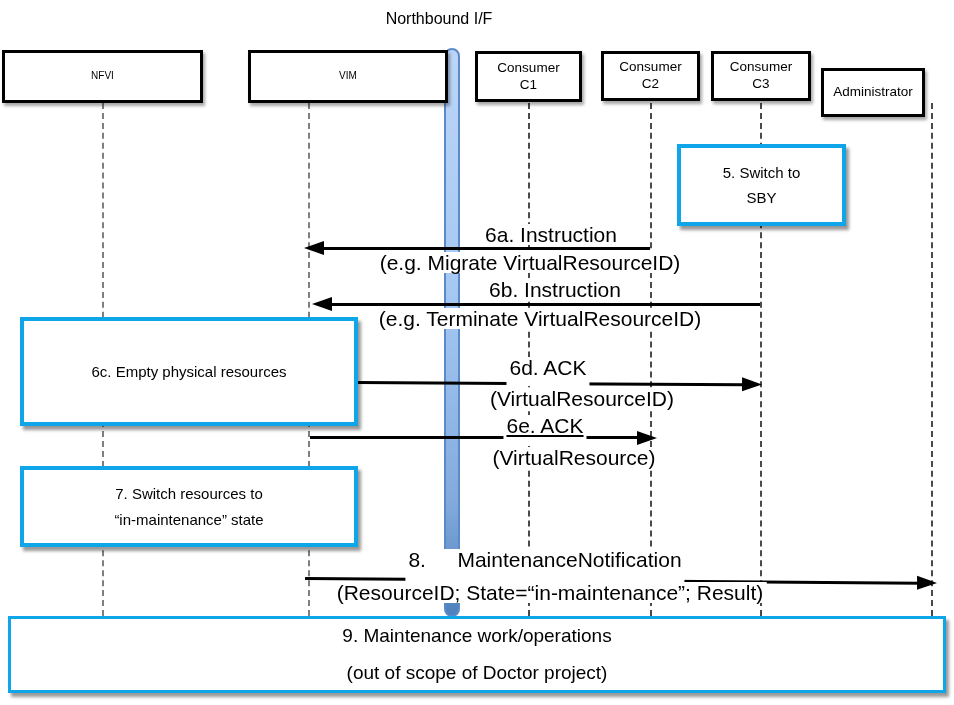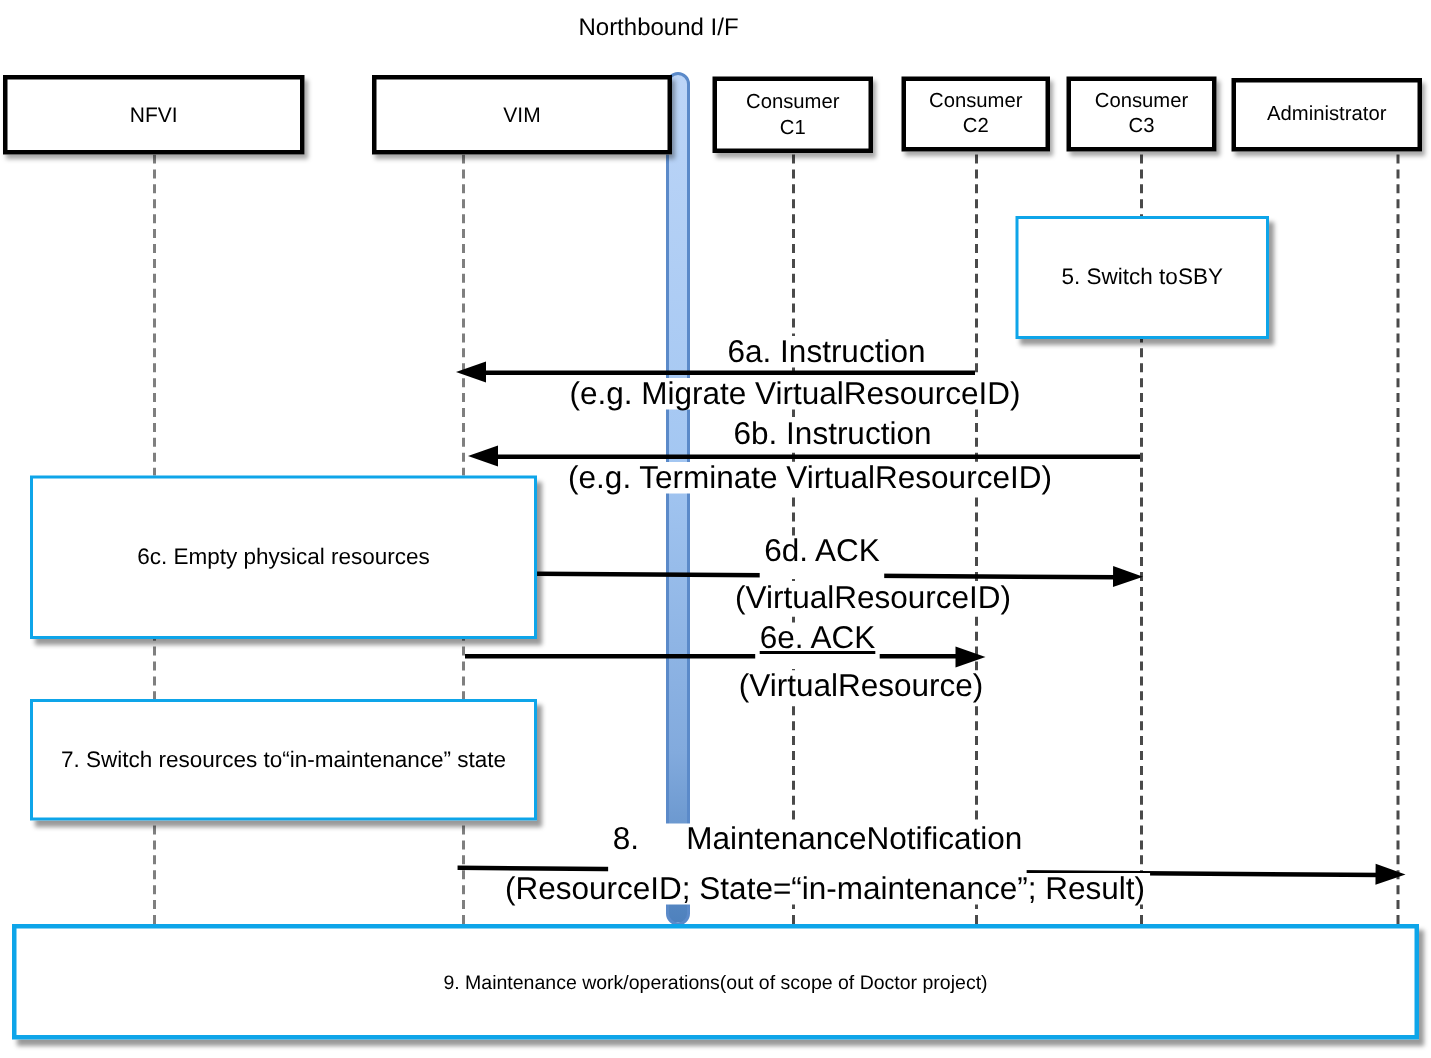--- a/index.html
+++ b/index.html
@@ -4,37 +4,37 @@
 <style>
   * { box-sizing: border-box; margin: 0; padding: 0; }
   html,body { width:954px; height:705px; background:#ffffff; font-family:"Liberation Sans", sans-serif; color:#000; }
   .diagram { position:relative; width:954px; height:705px; background:#fff; overflow:hidden; }
 
   .title { position:absolute; top:10px; left:439px; transform:translateX(-50%);
            font-size:16px; white-space:nowrap; z-index:6; }
 
   .actor-box { position:absolute; background:#fff; border:3px solid #000;
                display:flex; flex-direction:column; align-items:center; justify-content:center;
-               text-align:center; font-size:14px; line-height:1.25; z-index:3;
+               text-align:center; font-size:10px; line-height:1.25; z-index:3;
                box-shadow:2px 3px 3px rgba(0,0,0,0.35); }
   .actor-small { font-size:13.5px; }
 
   .lifeline { position:absolute; width:0; top:103px; height:513px;
               border-left:2px dashed #4a4a4a; z-index:1; }
   .lifeline.gray { border-left-color:#7f7f7f; }
 
   .nb-bar { position:absolute; left:444px; top:48px; width:16px; height:569px;
             border-radius:8px; border:2px solid #5b8ac9; z-index:2;
             background:linear-gradient(180deg,#bcd5f7 0%,#a4c7f2 45%,#82aadd 80%,#4e81bd 100%); }
 
-  .note { position:absolute; background:#fff; border:2px solid #0ea5e9;
-          display:flex; flex-direction:row; align-items:center; justify-content:center;
+  .note { position:absolute; background:#fff; border:4px solid #0ea5e9;
+          display:flex; flex-direction:column; align-items:center; justify-content:center;
           text-align:center; font-size:15px; line-height:1.7; z-index:3;
           box-shadow:3px 4px 3px rgba(0,0,0,0.4); }
-  .note.big { border-width:3px; font-size:13px; line-height:1.8; }
+  .note.big { border-width:3px; font-size:19px; line-height:1.8;justify-content:space-between; }
 
   .aline { position:absolute; height:3px; background:#000; z-index:4; }
   .ahead { position:absolute; width:0; height:0; z-index:4;
            border-top:7px solid transparent; border-bottom:7px solid transparent; }
   .ahead.left  { border-right:20px solid #000; }
   .ahead.right { border-left:20px solid #000; }
   .arrow-group { position:absolute; z-index:4; }
 
   .msg-label { position:absolute; transform:translateX(-50%); white-space:nowrap;
                font-size:21px; line-height:21px; background:#fff; padding:0 3px; z-index:5; }
@@ -69,21 +69,21 @@
     <span>C1</span>
   </div>
   <div class="actor-box actor-small" style="left:601px; top:51px; width:99px; height:50px;">
     <span>Consumer</span>
     <span>C2</span>
   </div>
   <div class="actor-box actor-small" style="left:711px; top:51px; width:100px; height:50px;">
     <span>Consumer</span>
     <span>C3</span>
   </div>
-  <div class="actor-box" style="left:821px; top:52px; width:127px; height:49px; font-size:13.5px;">
+  <div class="actor-box" style="left:821px; top:68px; width:104px; height:49px; font-size:13.5px;">
     <span>Administrator</span>
   </div>
 
   <div class="note" style="left:677px; top:144px; width:169px; height:82px;">
     <span>5. Switch to</span>
     <span>SBY</span>
   </div>
 
   <div class="note" style="left:20px; top:317px; width:338px; height:109px;">
     <span>6c. Empty physical resources</span>

